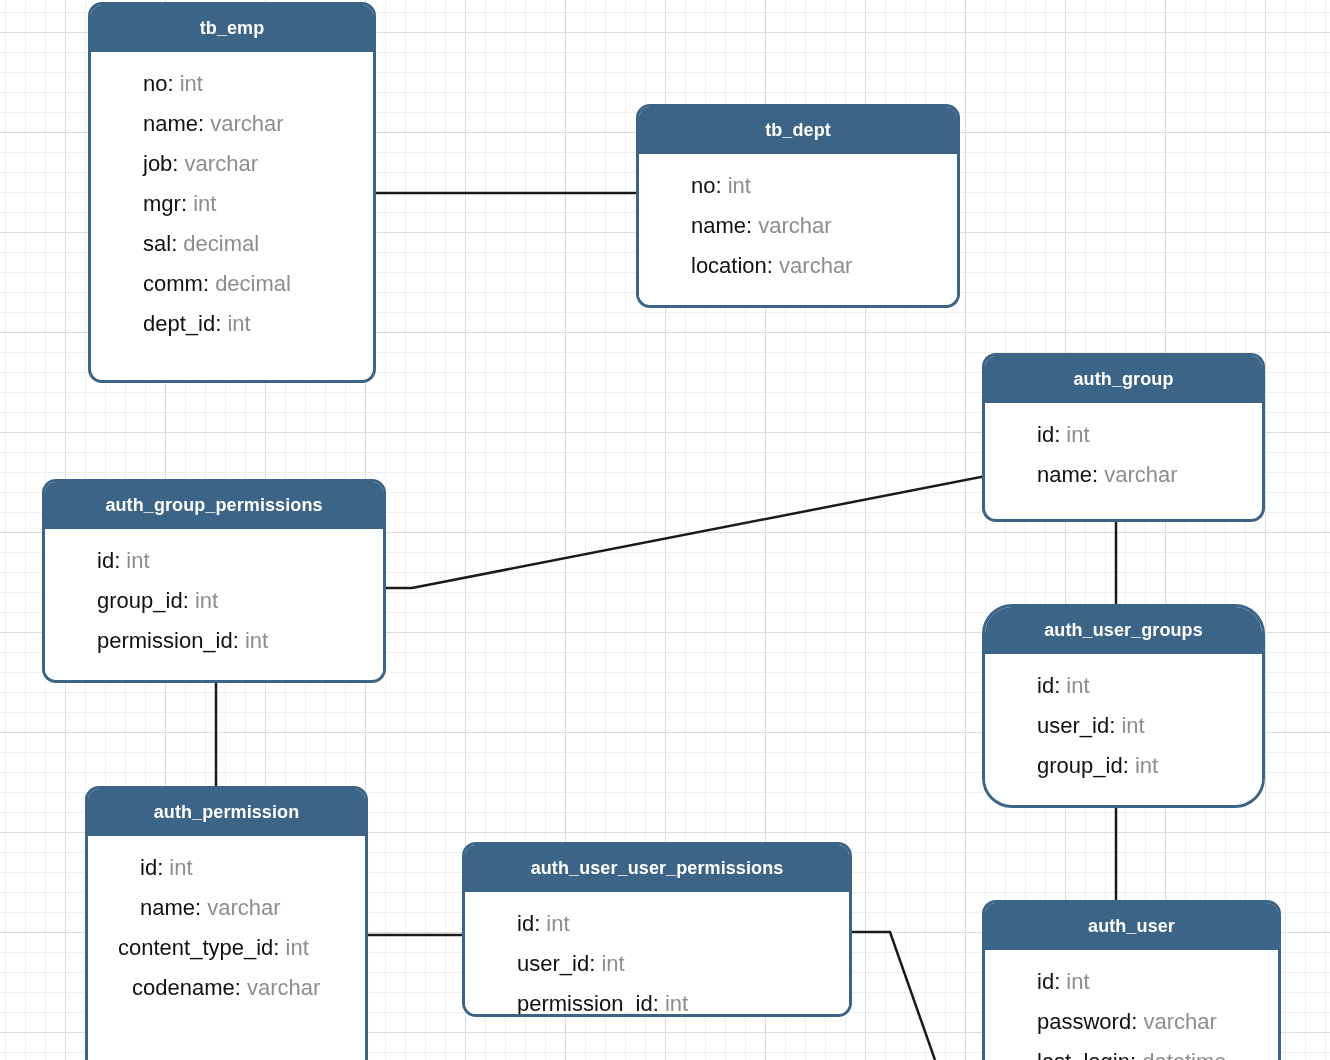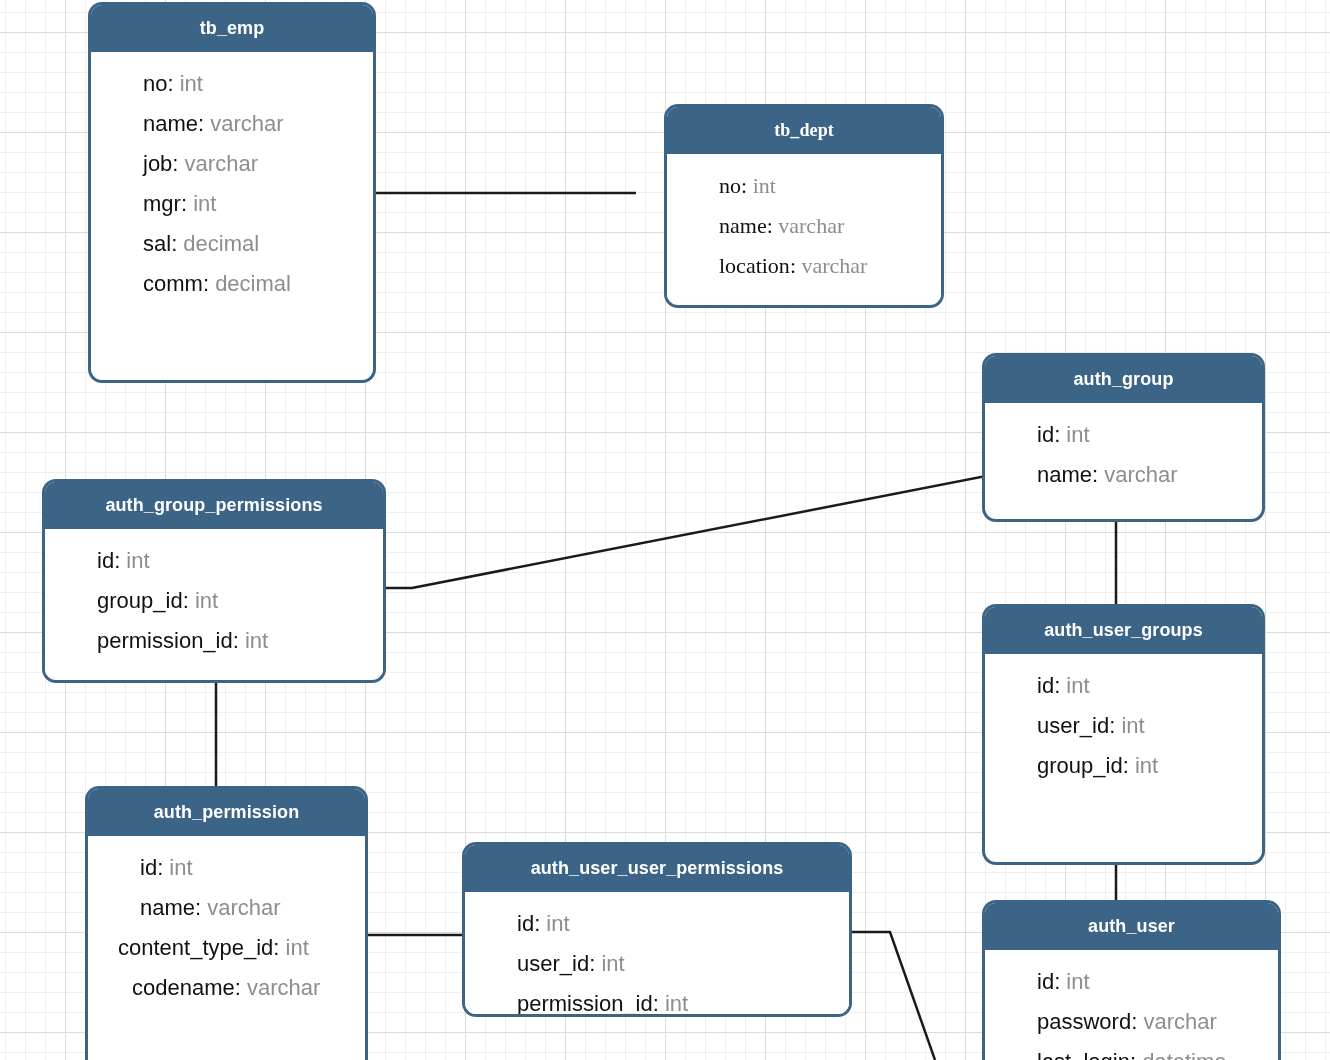--- a/index.html
+++ b/index.html
@@ -88,23 +88,24 @@
   <div id="entity-layer">
       <div class="entity" style="left: 88px; top: 2px; width: 288px; height: 381px;">
         <div class="entity-header">tb_emp</div>
         <div class="entity-body">
           <div class="field" style="padding-left: 52px;"><span class="fname">no</span><span class="fcolon">: </span><span class="ftype">int</span></div>
           <div class="field" style="padding-left: 52px;"><span class="fname">name</span><span class="fcolon">: </span><span class="ftype">varchar</span></div>
           <div class="field" style="padding-left: 52px;"><span class="fname">job</span><span class="fcolon">: </span><span class="ftype">varchar</span></div>
           <div class="field" style="padding-left: 52px;"><span class="fname">mgr</span><span class="fcolon">: </span><span class="ftype">int</span></div>
           <div class="field" style="padding-left: 52px;"><span class="fname">sal</span><span class="fcolon">: </span><span class="ftype">decimal</span></div>
           <div class="field" style="padding-left: 52px;"><span class="fname">comm</span><span class="fcolon">: </span><span class="ftype">decimal</span></div>
+          <div class="field" style="padding-left: 52px;"><span class="fname">dept_id</span><span class="fcolon">: </span><span class="ftype">int</span></div>
         </div>
       </div>
-      <div class="entity" style="left: 664px; top: 104px; width: 280px; height: 204px; font-family: Liberation Serif, serif;">
+      <div class="entity" style="left: 636px; top: 104px; width: 324px; height: 204px;">
         <div class="entity-header">tb_dept</div>
         <div class="entity-body">
           <div class="field" style="padding-left: 52px;"><span class="fname">no</span><span class="fcolon">: </span><span class="ftype">int</span></div>
           <div class="field" style="padding-left: 52px;"><span class="fname">name</span><span class="fcolon">: </span><span class="ftype">varchar</span></div>
           <div class="field" style="padding-left: 52px;"><span class="fname">location</span><span class="fcolon">: </span><span class="ftype">varchar</span></div>
         </div>
       </div>
       <div class="entity" style="left: 982px; top: 353px; width: 283px; height: 169px;">
         <div class="entity-header">auth_group</div>
         <div class="entity-body">
@@ -113,21 +114,21 @@
         </div>
       </div>
       <div class="entity" style="left: 42px; top: 479px; width: 344px; height: 204px;">
         <div class="entity-header">auth_group_permissions</div>
         <div class="entity-body">
           <div class="field" style="padding-left: 52px;"><span class="fname">id</span><span class="fcolon">: </span><span class="ftype">int</span></div>
           <div class="field" style="padding-left: 52px;"><span class="fname">group_id</span><span class="fcolon">: </span><span class="ftype">int</span></div>
           <div class="field" style="padding-left: 52px;"><span class="fname">permission_id</span><span class="fcolon">: </span><span class="ftype">int</span></div>
         </div>
       </div>
-      <div class="entity" style="left: 982px; top: 604px; width: 283px; height: 261px;">
+      <div class="entity" style="left: 982px; top: 604px; width: 283px; height: 204px; border-radius: 30px;">
         <div class="entity-header">auth_user_groups</div>
         <div class="entity-body">
           <div class="field" style="padding-left: 52px;"><span class="fname">id</span><span class="fcolon">: </span><span class="ftype">int</span></div>
           <div class="field" style="padding-left: 52px;"><span class="fname">user_id</span><span class="fcolon">: </span><span class="ftype">int</span></div>
           <div class="field" style="padding-left: 52px;"><span class="fname">group_id</span><span class="fcolon">: </span><span class="ftype">int</span></div>
         </div>
       </div>
       <div class="entity" style="left: 85px; top: 786px; width: 283px; height: 296px;">
         <div class="entity-header">auth_permission</div>
         <div class="entity-body">

